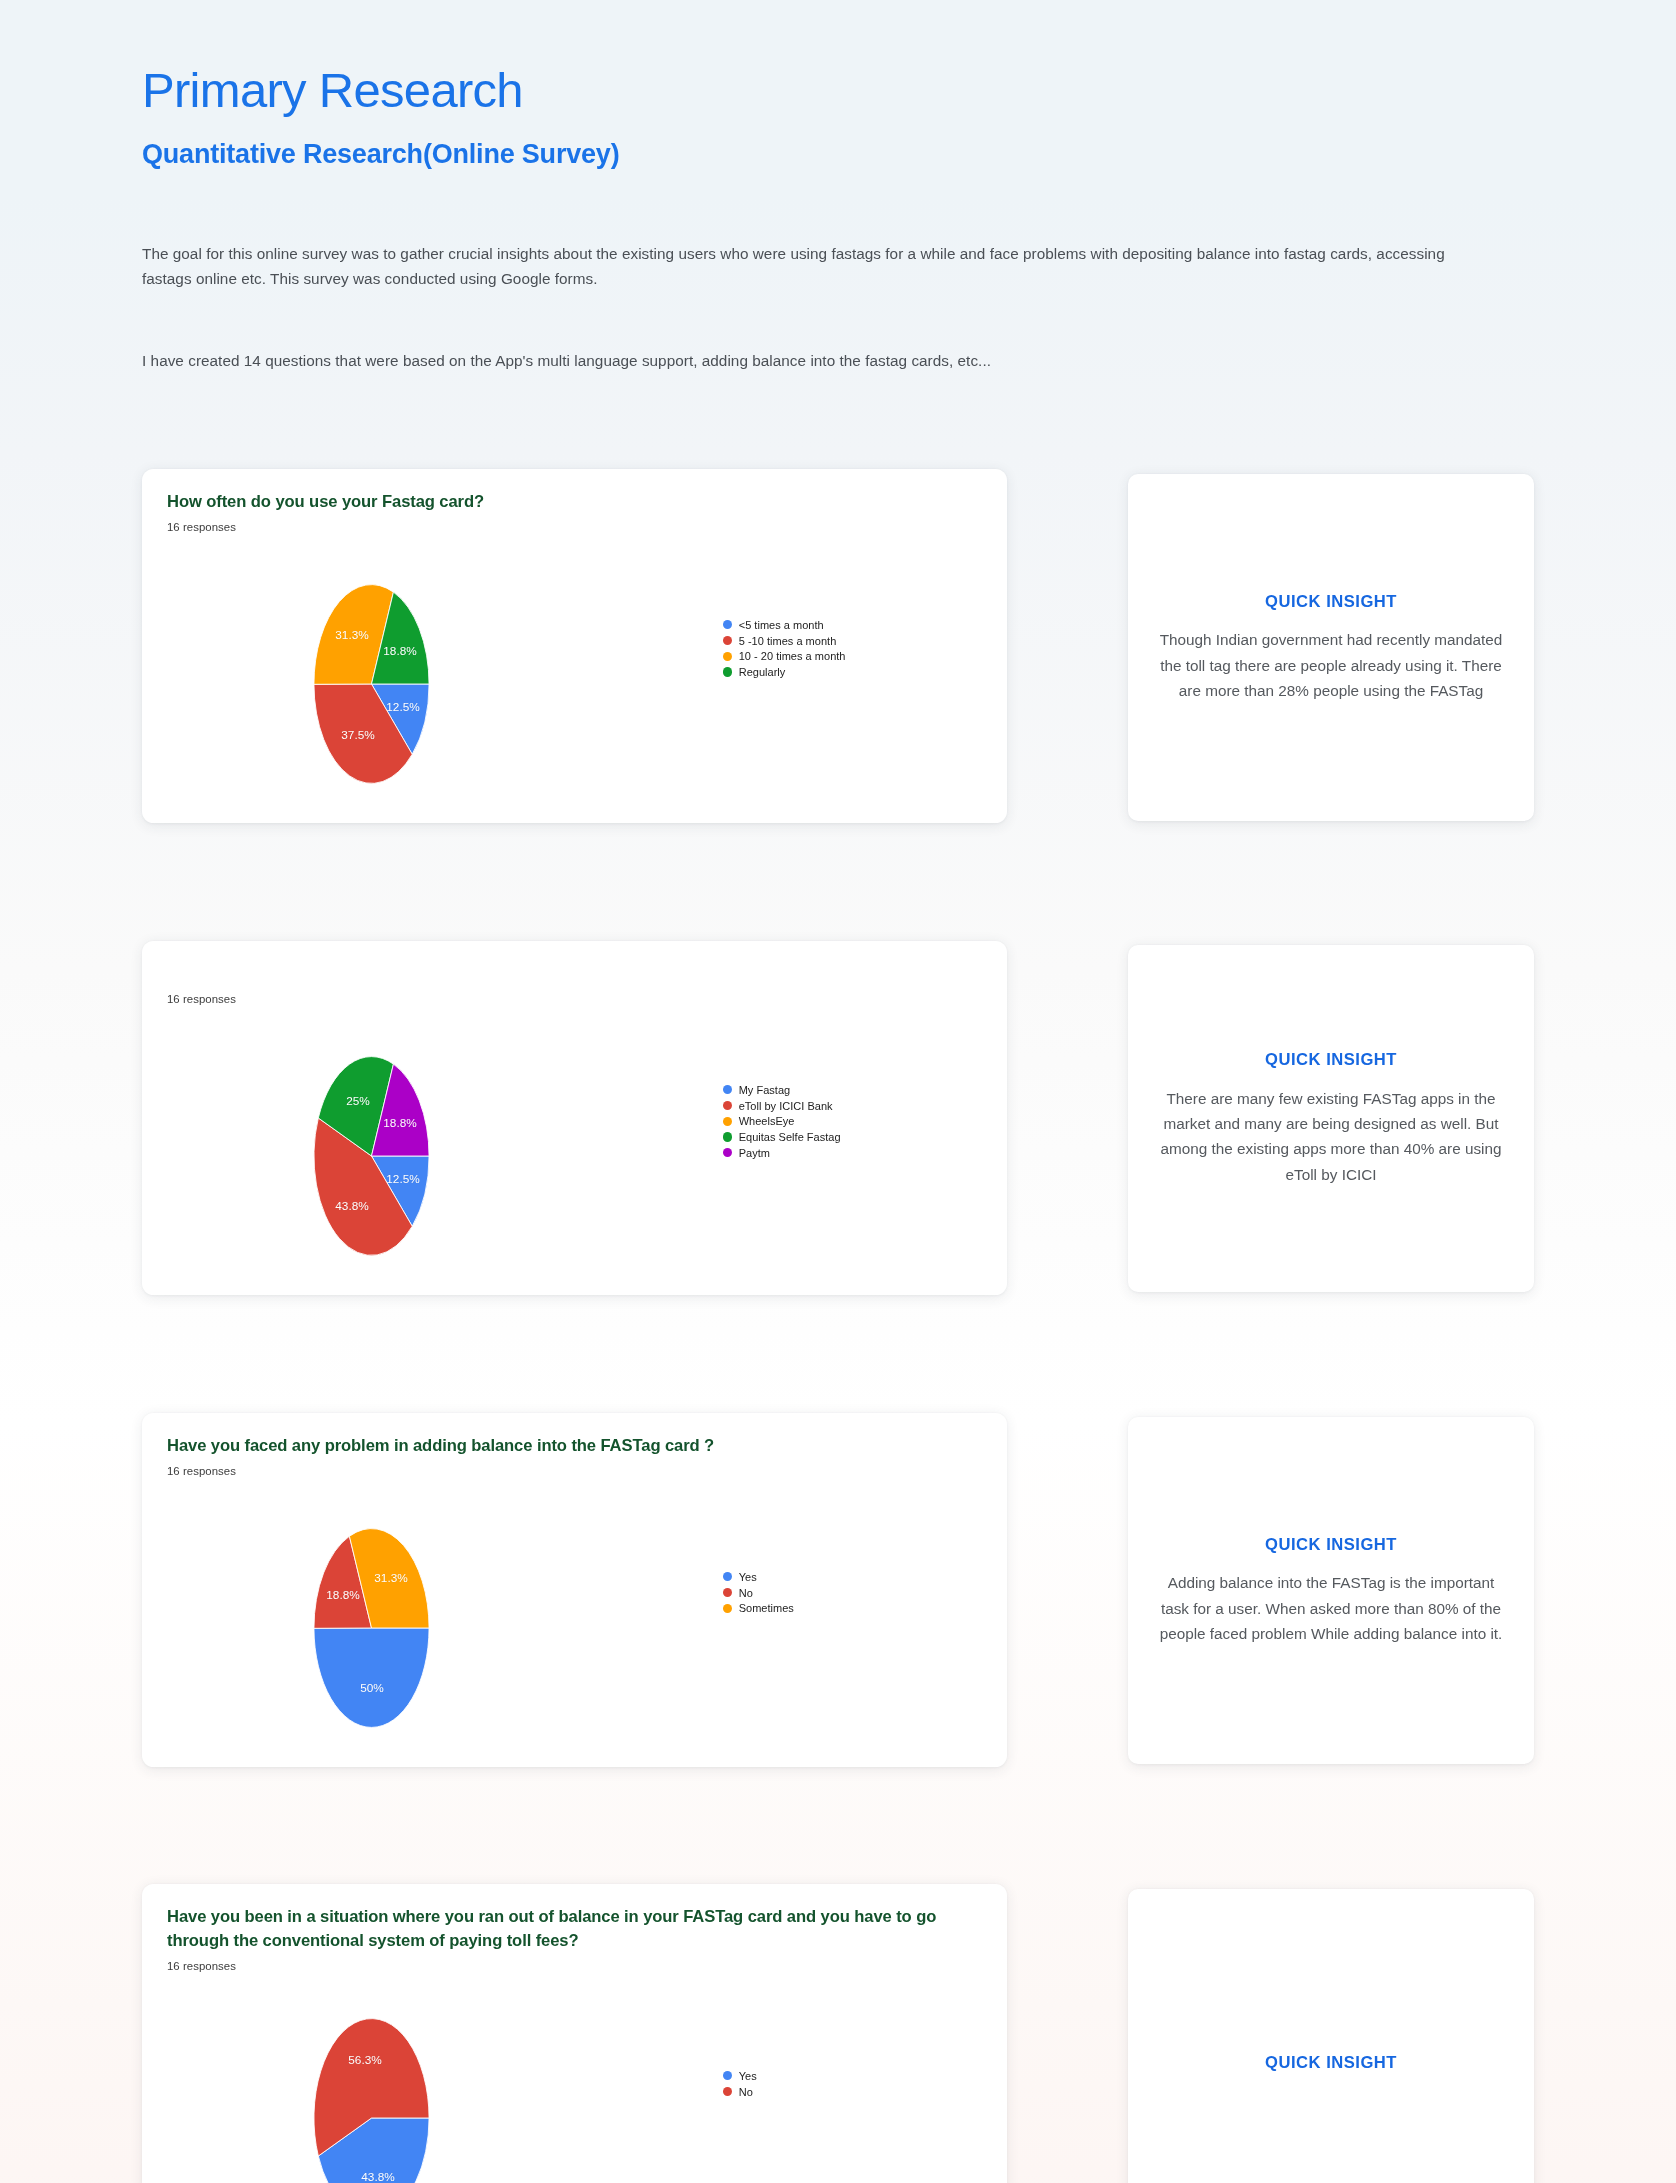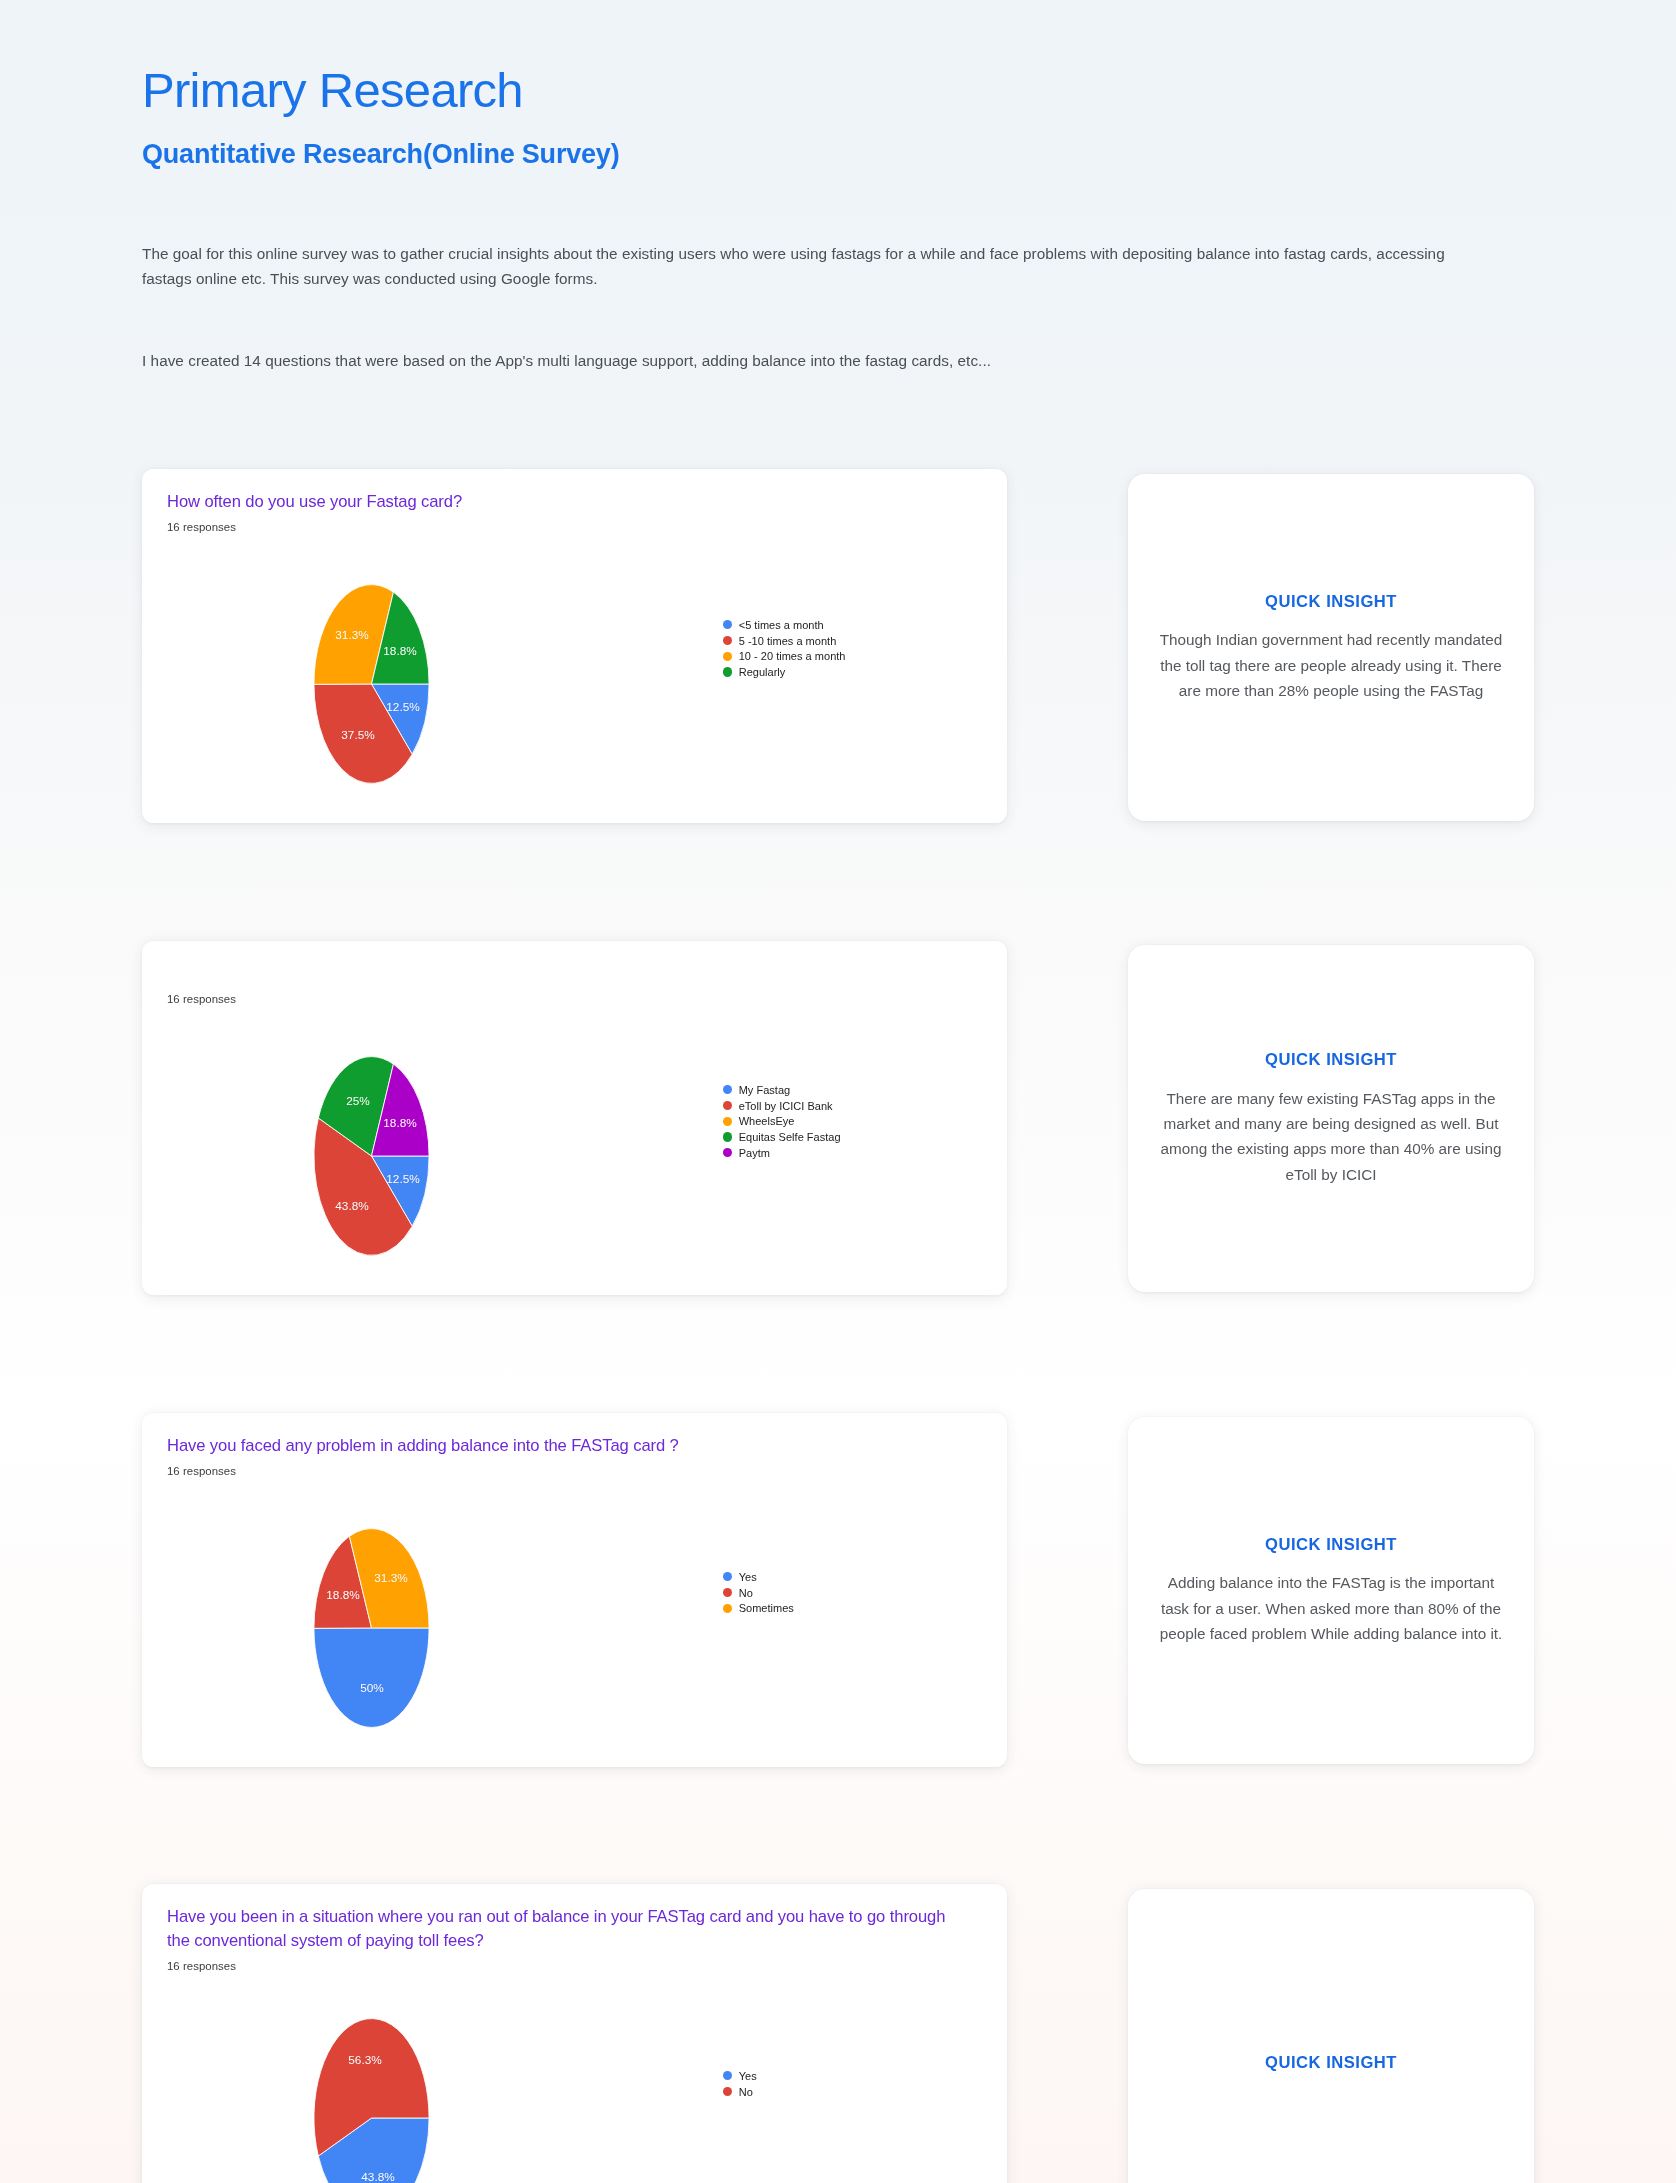--- a/index.html
+++ b/index.html
@@ -30,37 +30,37 @@
   }
   .p1 { position:absolute; left:142px; top:242px; }
   .p2 { position:absolute; left:142px; top:349px; }
   .chart-card {
     position:absolute; left:142px; width:865px;
     background:#fff; border-radius:11.4px;
     box-shadow:0 2.6px 13px rgba(40,50,70,.09), 0 0.9px 2.6px rgba(40,50,70,.05);
   }
   .insight-card {
     position:absolute; left:1128px; width:406px;
-    background:#fff; border-radius:17px;
+    background:#fff; border-radius:10px;
     box-shadow:0 2.6px 13px rgba(40,50,70,.09), 0 0.9px 2.6px rgba(40,50,70,.05);
     display:flex; flex-direction:column; align-items:center;
     justify-content:center; padding:26px 24.5px;
   }
   .qi-title {
     font-size:16.6px; font-weight:700; color:#1667e0;
     letter-spacing:0.5px; text-align:center;
   }
   .qi-body {
     font-size:15.3px; line-height:1.66; color:#55595e;
     text-align:center; margin-top:15.7px;
   }
 
   .q-title {
     position:absolute; left:25px; top:21px; width:803px;
-    font-size:16.6px; line-height:1.44; color:#6d28d9; font-weight:400;
+    font-size:16.6px; line-height:1.44; color:#14532d; font-weight:700;
     letter-spacing:-0.1px;
   }
   .q-resp {
     position:absolute; left:25px;
     font-size:11.4px; color:#3c3c3c; letter-spacing:0.04px;
   }
   .pie-wrap { position:absolute; }
   .legend { position:absolute; }
   .lg-item { display:flex; align-items:center; height:15.7px; }
   .lg-dot { width:9.2px; height:9.2px; border-radius:50%; flex:0 0 auto; }

